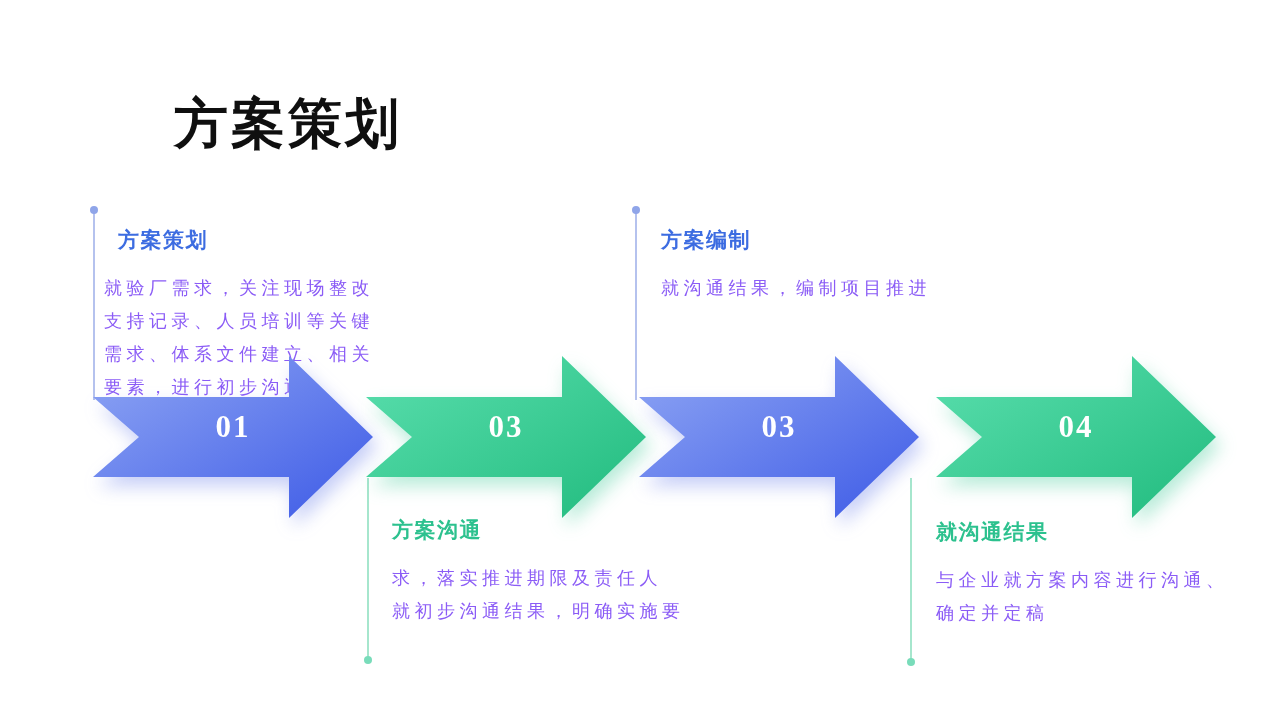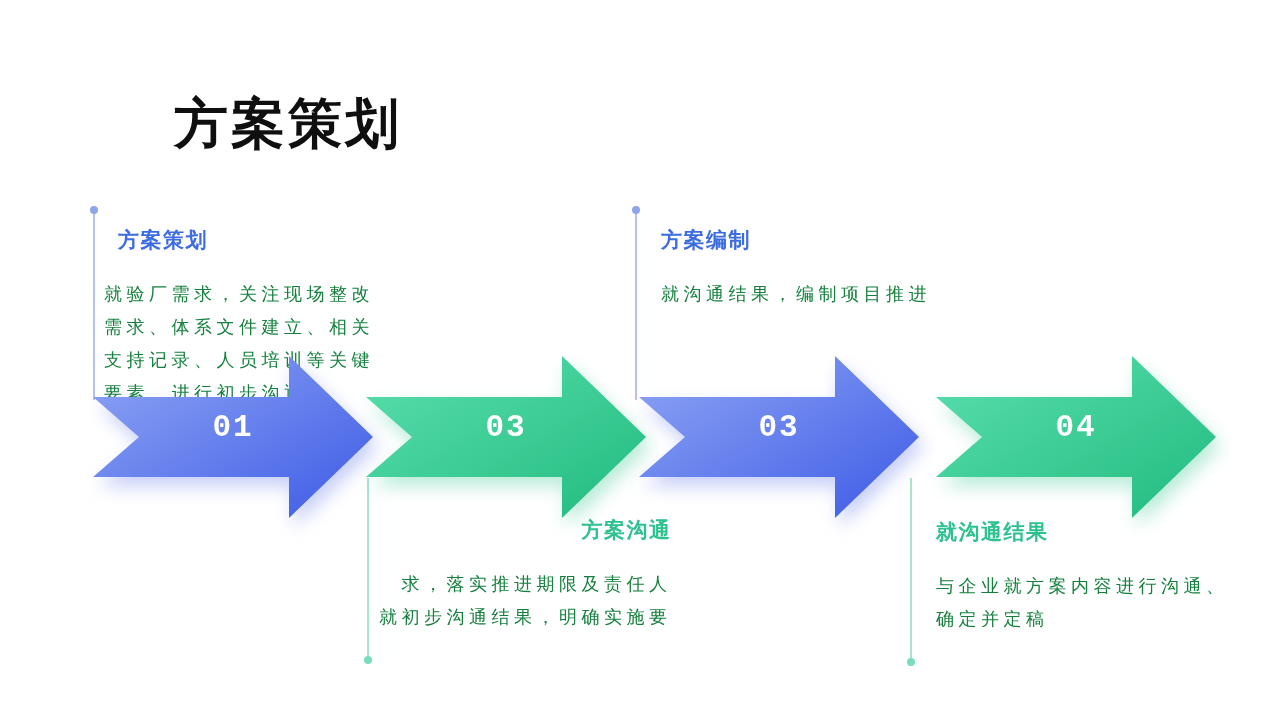--- a/index.html
+++ b/index.html
@@ -27,21 +27,21 @@
   .arrow svg{position:absolute;left:0;top:0;width:280px;height:162px;overflow:visible;}
   .arrow.blue svg{filter:drop-shadow(5px 9px 9px rgba(92,116,232,0.35));}
   .arrow.green svg{filter:drop-shadow(5px 9px 9px rgba(48,197,144,0.35));}
   .a1{left:93px;}
   .a2{left:366px;}
   .a3{left:639px;}
   .a4{left:936px;text-align:right;}
   .step-number{
     position:absolute;left:0;top:41px;width:100%;height:60px;
     display:flex;align-items:center;justify-content:center;
-    font-family:Liberation Mono, monospace;
+    font-family:Liberation Serif, serif;
     font-weight:bold;font-size:31px;letter-spacing:2px;color:#ffffff;
   }
   
   .conn-line{position:absolute;width:2px;}
   .conn-line.blue{background:#b5c2ee;}
   .conn-line.green{background:#a6e6cd;}
   .l1{left:93px;top:210px;height:190px;}
   .l3{left:635px;top:210px;height:190px;}
   .l2{left:367px;top:478px;height:182px;}
   .l4{left:910px;top:478px;height:184px;}
@@ -49,30 +49,30 @@
   .conn-dot.blue{background:#8fa5e9;}
   .conn-dot.green{background:#79dcba;}
   .d1{left:90px;top:206px;}
   .d3{left:632px;top:206px;}
   .d2{left:364px;top:656px;}
   .d4{left:907px;top:658px;}
   
   .textblock{position:absolute;}
   .tb1{left:104px;top:226px;}
   .tb3{left:661px;top:226px;}
-  .tb2{left:379px;top:516px;text-align:right;}
+  .tb2{left:392px;top:516px;}
   .tb4{left:936px;top:518px;}
   .step-heading{
     font-size:21px;font-weight:bold;line-height:28px;
     letter-spacing:1.5px;white-space:nowrap;
   }
   .tb1 .step-heading{margin-left:14px;}
   .textblock.blue .step-heading{color:#3c6ce1;}
   .textblock.green .step-heading{color:#2cc18e;}
-  .step-body{margin-top:24px;color:#15803d;}
+  .step-body{margin-top:18px;color:#8b5cf6;}
   .body-line{
     font-size:18px;line-height:33px;letter-spacing:4.5px;white-space:nowrap;
   }
 </style>
 </head>
 <body>
 
 <div class="slide">
 
   <svg width="0" height="0" style="position:absolute" aria-hidden="true">
@@ -96,22 +96,22 @@
   <div class="conn-dot blue d3"></div>
   <div class="conn-line green l2"></div>
   <div class="conn-dot green d2"></div>
   <div class="conn-line green l4"></div>
   <div class="conn-dot green d4"></div>
 
   <div class="textblock blue tb1">
     <div class="step-heading">方案策划</div>
     <div class="step-body">
       <div class="body-line">就验厂需求，关注现场整改</div>
+      <div class="body-line">支持记录、人员培训等关键</div>
       <div class="body-line">需求、体系文件建立、相关</div>
-      <div class="body-line">支持记录、人员培训等关键</div>
       <div class="body-line">要素，进行初步沟通</div>
     </div>
   </div>
 
   <div class="textblock blue tb3">
     <div class="step-heading">方案编制</div>
     <div class="step-body">
       <div class="body-line">就沟通结果，编制项目推进</div>
     </div>
   </div>

